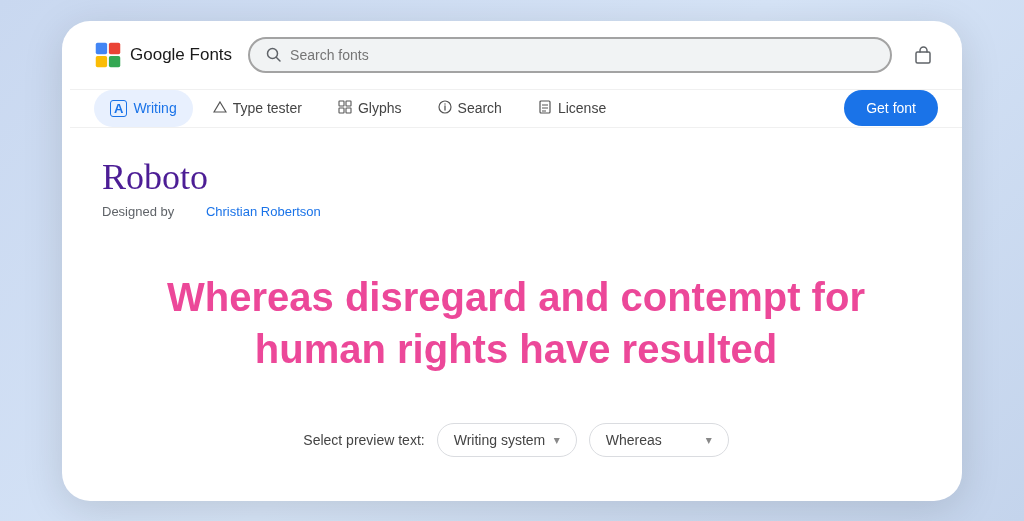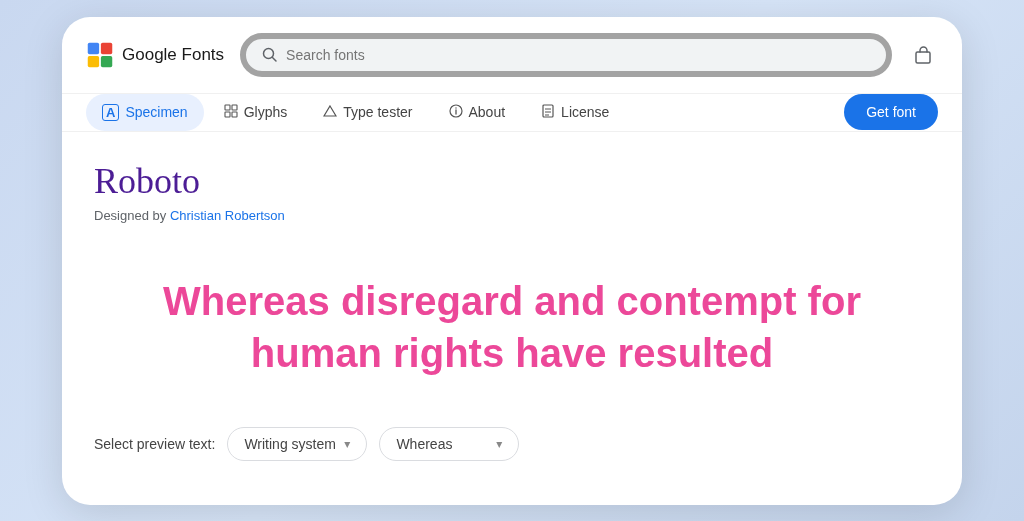--- a/index.html
+++ b/index.html
@@ -16,20 +16,21 @@
 
     .window {
       background: #fff;
       border-radius: 28px;
       width: 900px;
       min-height: 440px;
       box-shadow: 0 8px 40px rgba(0,0,0,0.13);
       overflow: hidden;
       display: flex;
       flex-direction: column;
+      padding-left: 8px;
     }
 
     
     .top-bar {
       display: flex;
       align-items: center;
       padding: 16px 24px;
       border-bottom: 1px solid #f0f0f0;
       gap: 16px;
     }
@@ -55,21 +56,21 @@
     }
 
     .search-bar {
       flex: 1;
       display: flex;
       align-items: center;
       background: #f1f3f4;
       border-radius: 24px;
       padding: 8px 16px;
       gap: 8px;
-      border: 6px solid #a3a3a3;
+      border: 2px solid #a3a3a3;
     }
 
     .search-icon-wrap {
       color: #5f6368;
       font-size: 16px;
       display: flex;
       align-items: center;
     }
 
     .search-input {
@@ -157,35 +158,37 @@
 
     .designer-line {
       font-size: 13px;
       color: #5f6368;
       margin-bottom: 32px;
     }
 
     .designer-link {
       color: #1a73e8;
       text-decoration: none;
+      margin-left: 28px;
     }
 
     .preview-text {
       font-size: 40px;
       font-weight: 700;
       color: #ec4899;
       text-align: center;
       line-height: 1.3;
       padding: 20px 40px 40px;
       font-family: Arial, sans-serif;
     }
 
     .select-row {
       display: flex;
       align-items: center;
+      justify-content: center;
       gap: 12px;
       margin-top: 8px;
       padding-bottom: 24px;
     }
 
     .select-label {
       font-size: 14px;
       color: #444;
     }
 
@@ -243,50 +246,50 @@
         <rect x="4" y="8" width="14" height="11" rx="1.5" stroke="#5f6368" stroke-width="1.5"></rect>
         <path d="M8 8V6.5C8 4.567 9.567 3 11.5 3C13.433 3 15 4.567 15 6.5V8" stroke="#5f6368" stroke-width="1.5" stroke-linecap="round"></path>
       </svg>
     </button>
   </div>
 
   <div class="nav-tabs">
     <div class="tabs-left">
       <a class="tab active">
         <span class="tab-icon" style="font-weight:700;font-size:13px;border:1.5px solid #1a73e8;border-radius:3px;padding:0 3px;color:#1a73e8;">A</span>
-        <span>Specimen</span>
+        <span>Writing</span>
+      </a>
+      <a class="tab">
+        <span class="tab-icon">
+          <svg width="14" height="14" viewBox="0 0 14 14" fill="none">
+              <polygon points="7,2 13,12 1,12" stroke="#555" stroke-width="1.2" fill="none"></polygon>
+            </svg>
+        </span>
+        <span>Type tester</span>
       </a>
       <a class="tab">
         <span class="tab-icon">
           <svg width="14" height="14" viewBox="0 0 14 14" fill="none">
             <rect x="1" y="1" width="5" height="5" rx="0.5" stroke="#555" stroke-width="1.1"></rect>
             <rect x="8" y="1" width="5" height="5" rx="0.5" stroke="#555" stroke-width="1.1"></rect>
             <rect x="1" y="8" width="5" height="5" rx="0.5" stroke="#555" stroke-width="1.1"></rect>
             <rect x="8" y="8" width="5" height="5" rx="0.5" stroke="#555" stroke-width="1.1"></rect>
           </svg>
         </span>
         <span>Glyphs</span>
       </a>
       <a class="tab">
         <span class="tab-icon">
           <svg width="14" height="14" viewBox="0 0 14 14" fill="none">
-              <polygon points="7,2 13,12 1,12" stroke="#555" stroke-width="1.2" fill="none"></polygon>
-            </svg>
-        </span>
-        <span>Type tester</span>
-      </a>
-      <a class="tab">
-        <span class="tab-icon">
-          <svg width="14" height="14" viewBox="0 0 14 14" fill="none">
               <circle cx="7" cy="7" r="6" stroke="#555" stroke-width="1.2"></circle>
               <line x1="7" y1="6" x2="7" y2="10" stroke="#555" stroke-width="1.3" stroke-linecap="round"></line>
               <circle cx="7" cy="4" r="0.7" fill="#555"></circle>
             </svg>
         </span>
-        <span>About</span>
+        <span>Search</span>
       </a>
       <a class="tab">
         <span class="tab-icon">
           <svg width="14" height="14" viewBox="0 0 14 14" fill="none">
               <rect x="2" y="1" width="10" height="12" rx="1" stroke="#555" stroke-width="1.2"></rect>
               <line x1="4" y1="5" x2="10" y2="5" stroke="#555" stroke-width="1"></line>
               <line x1="4" y1="8" x2="10" y2="8" stroke="#555" stroke-width="1"></line>
               <line x1="4" y1="11" x2="8" y2="11" stroke="#555" stroke-width="1"></line>
             </svg>
         </span>

